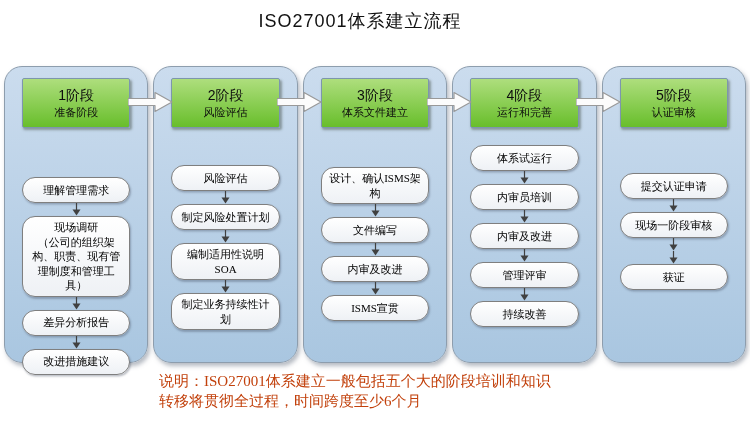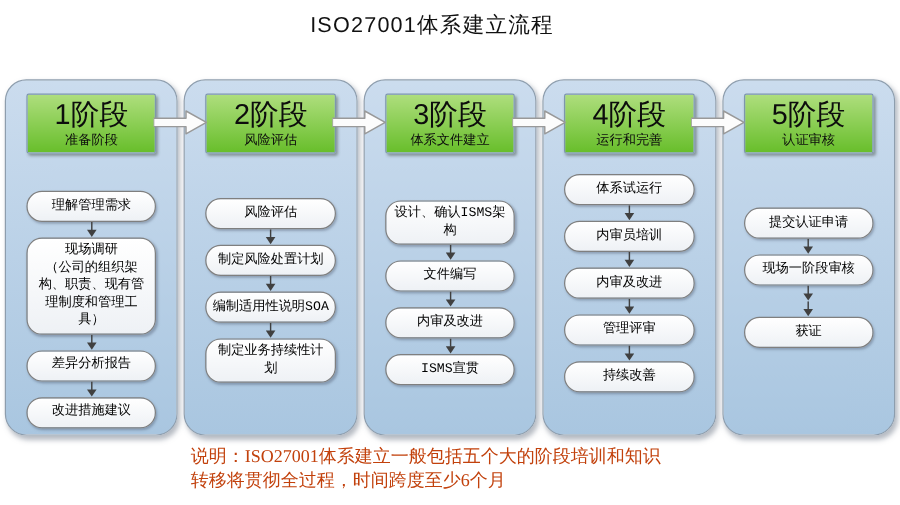--- a/index.html
+++ b/index.html
@@ -29,37 +29,37 @@
     display:flex;flex-direction:column;align-items:stretch;
   }
   .stage-header{
     height:50px;flex:0 0 50px;box-sizing:border-box;
     border:1px solid #7d96ad;border-radius:2px;
     background:linear-gradient(180deg,var(--green-top,#aede7d) 0%,var(--green-bottom,#68be2b) 100%);
     box-shadow:1.5px 2px 2.5px rgba(60,70,60,.45);
     display:flex;flex-direction:column;align-items:center;justify-content:center;
     line-height:1.1;
   }
-  .stage-number{font-size:24px;color:#0d0d0d;}
+  .stage-number{font-size:14px;color:#0d0d0d;}
   .stage-subtitle{font-size:11px;color:#0d0d0d;margin-top:2px;}
   .steps{display:flex;flex-direction:column;align-items:stretch;}
-  .stages-row .stage:nth-child(1) .steps{margin-top:31px;}
+  .stages-row .stage:nth-child(1) .steps{margin-top:49px;}
   .stages-row .stage:nth-child(2) .steps{margin-top:37px;}
   .stages-row .stage:nth-child(3) .steps{margin-top:39px;}
   .stages-row .stage:nth-child(4) .steps{margin-top:17px;}
   .stages-row .stage:nth-child(5) .steps{margin-top:45px;}
   .step{
     box-sizing:border-box;min-height:26px;
     border:1px solid var(--box-border,#7f7f7f);border-radius:13px;
     background:linear-gradient(180deg,#ffffff 0%,#eef1f5 100%);
     box-shadow:1px 1.5px 2px rgba(60,70,90,.35);
     display:flex;align-items:center;justify-content:center;
     text-align:center;font-size:11px;line-height:1.32;
     padding:3px 4px;white-space:pre-line;
-    font-family:Liberation Mono, monospace;
+    font-family:Liberation Serif, serif;
   }
   .v-arrow{
     height:13px;flex:0 0 13px;display:flex;align-items:center;justify-content:center;
   }
   .arrows-overlay{
     position:absolute;left:0;top:0;width:100%;height:100%;pointer-events:none;
   }
   .h-arrow{position:absolute;top:25px;}
   .h-arrow.pos-0{left:124px;}
   .h-arrow.pos-1{left:273px;}

